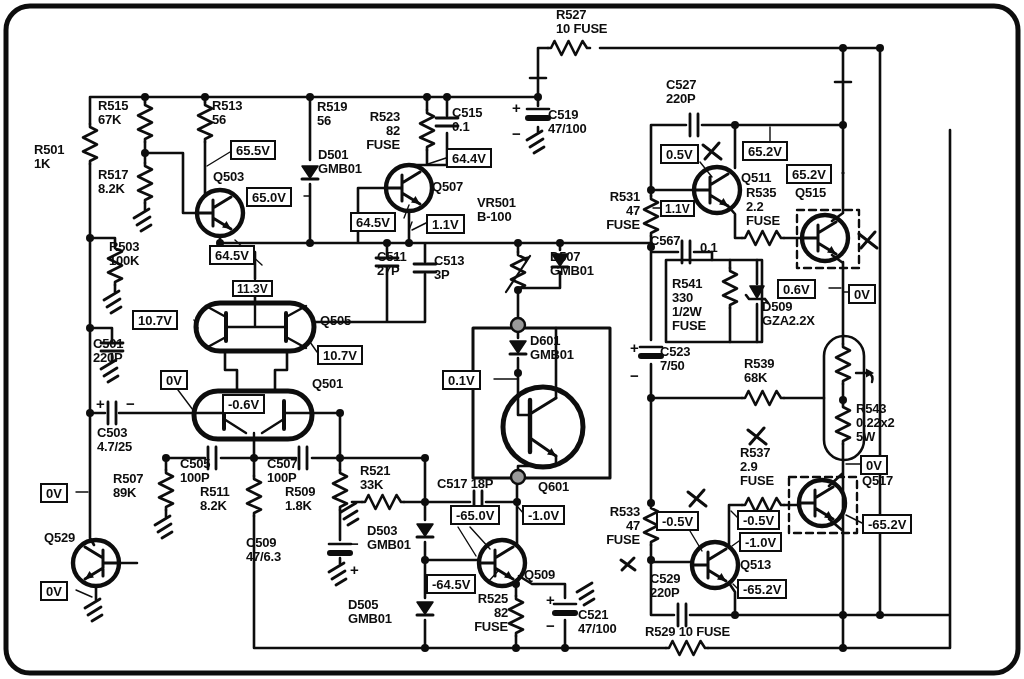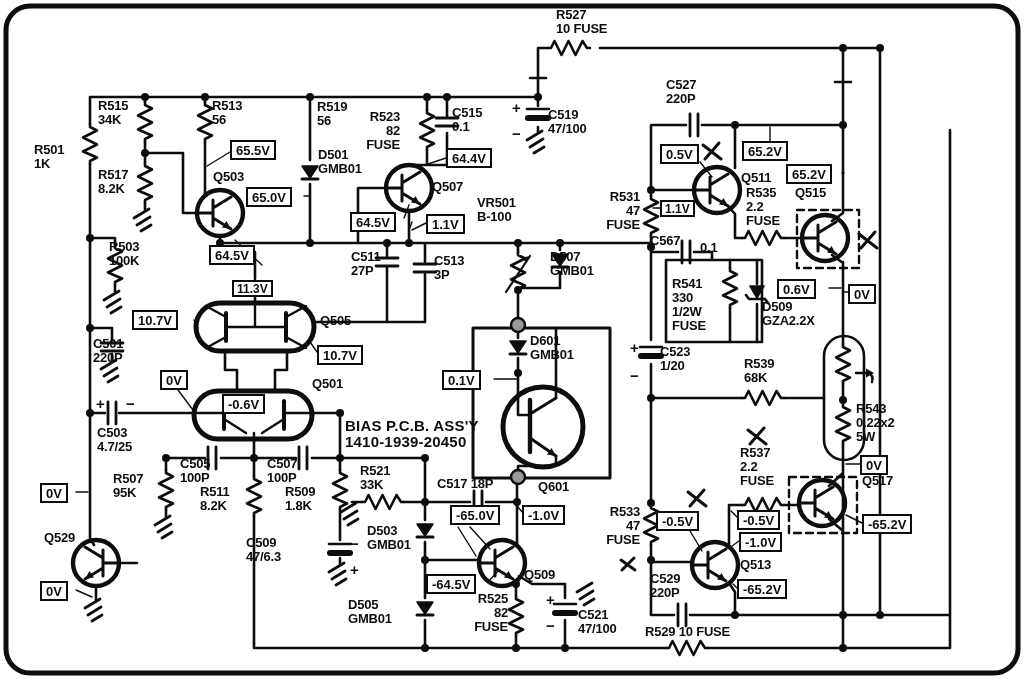--- a/index.html
+++ b/index.html
@@ -321,21 +321,21 @@
   <g>
     <path d="M856,373 H868" stroke-width="2.4"></path>
     <path d="M874,373 l-8,-4.5 v9 z" fill="#0d0d0d" stroke="none"></path>
     <path d="M868,373 q6,2 4,9" stroke-width="2.4"></path>
   </g>
 </svg>
 
   <span class="clbl" style="left:34px;top:143px">R501
 1K</span>
   <span class="clbl" style="left:98px;top:99px">R515
-34K</span>
+67K</span>
   <span class="clbl" style="left:98px;top:168px">R517
 8.2K</span>
   <span class="clbl" style="left:109px;top:240px">R503
 100K</span>
   <span class="clbl" style="left:212px;top:99px">R513
 56</span>
   <span class="clbl" style="left:317px;top:100px">R519
 56</span>
   <span class="clbl" style="left:318px;top:148px">D501
 GMB01</span>
@@ -345,21 +345,21 @@
 FUSE</span>
   <span class="clbl" style="left:452px;top:106px">C515
 0.1</span>
   <span class="clbl" style="left:548px;top:108px">C519
 47/100</span>
   <span class="clbl" style="left:556px;top:8px">R527
 10 FUSE</span>
   <span class="clbl" style="left:432px;top:180px">Q507</span>
   <span class="clbl" style="left:477px;top:196px">VR501
 B-100</span>
-  <span class="clbl" style="left:351px;top:250px">C511
+  <span class="clbl" style="left:377px;top:250px">C511
 27P</span>
   <span class="clbl" style="left:434px;top:254px">C513
 3P</span>
   <span class="clbl" style="left:550px;top:250px">D507
 GMB01</span>
   <span class="clbl" style="left:666px;top:78px">C527
 220P</span>
   <span class="clbl" style="left:741px;top:171px">Q511</span>
   <span class="clbl ra" style="left:592px;top:190px;width:48px">R531
 47
@@ -370,47 +370,45 @@
   <span class="clbl" style="left:795px;top:186px">Q515</span>
   <span class="clbl" style="left:650px;top:234px">C567</span>
   <span class="clbl" style="left:700px;top:241px">0.1</span>
   <span class="clbl" style="left:672px;top:277px">R541
 330
 1/2W
 FUSE</span>
   <span class="clbl" style="left:762px;top:300px">D509
 GZA2.2X</span>
   <span class="clbl" style="left:660px;top:345px">C523
-1/20</span>
+7/50</span>
   <span class="clbl" style="left:744px;top:357px">R539
 68K</span>
   <span class="clbl" style="left:856px;top:402px">R543
 0.22x2
 5W</span>
   <span class="clbl" style="left:320px;top:314px">Q505</span>
   <span class="clbl" style="left:93px;top:337px">C501
 220P</span>
   <span class="clbl" style="left:312px;top:377px">Q501</span>
   <span class="clbl" style="left:97px;top:426px">C503
 4.7/25</span>
   <span class="clbl" style="left:44px;top:531px">Q529</span>
   <span class="clbl" style="left:113px;top:472px">R507
-95K</span>
+89K</span>
   <span class="clbl" style="left:180px;top:457px">C505
 100P</span>
   <span class="clbl" style="left:200px;top:485px">R511
 8.2K</span>
   <span class="clbl" style="left:267px;top:457px">C507
 100P</span>
   <span class="clbl" style="left:285px;top:485px">R509
 1.8K</span>
   <span class="clbl" style="left:246px;top:536px">C509
 47/6.3</span>
-  <span class="clbl bias" style="left:345px;top:418px">BIAS P.C.B. ASS'Y
-1410-1939-20450</span>
   <span class="clbl" style="left:360px;top:464px">R521
 33K</span>
   <span class="clbl" style="left:367px;top:524px">D503
 GMB01</span>
   <span class="clbl" style="left:437px;top:477px">C517 18P</span>
   <span class="clbl" style="left:530px;top:334px">D601
 GMB01</span>
   <span class="clbl" style="left:538px;top:480px">Q601</span>
   <span class="clbl" style="left:524px;top:568px">Q509</span>
   <span class="clbl ra" style="left:448px;top:592px;width:60px">R525
@@ -421,21 +419,21 @@
   <span class="clbl" style="left:578px;top:608px">C521
 47/100</span>
   <span class="clbl ra" style="left:590px;top:505px;width:50px">R533
 47
 FUSE</span>
   <span class="clbl" style="left:740px;top:558px">Q513</span>
   <span class="clbl" style="left:650px;top:572px">C529
 220P</span>
   <span class="clbl" style="left:645px;top:625px">R529 10 FUSE</span>
   <span class="clbl" style="left:740px;top:446px">R537
-2.2
+2.9
 FUSE</span>
   <span class="clbl" style="left:862px;top:474px">Q517</span>
 
   <span class="vbox" style="left:230px;top:140px">65.5V</span>
   <span class="vbox" style="left:246px;top:187px">65.0V</span>
   <span class="vbox" style="left:209px;top:245px">64.5V</span>
   <span class="vbox sm" style="left:232px;top:280px">11.3V</span>
   <span class="vbox" style="left:446px;top:148px">64.4V</span>
   <span class="vbox" style="left:350px;top:212px">64.5V</span>
   <span class="vbox" style="left:426px;top:214px">1.1V</span>

